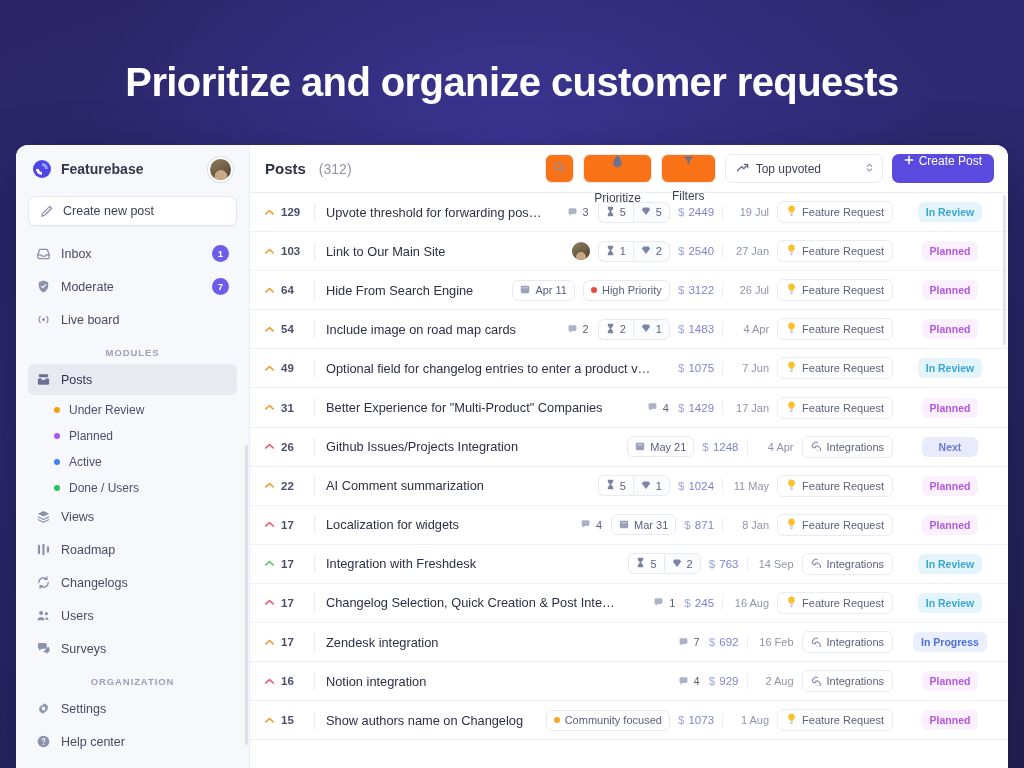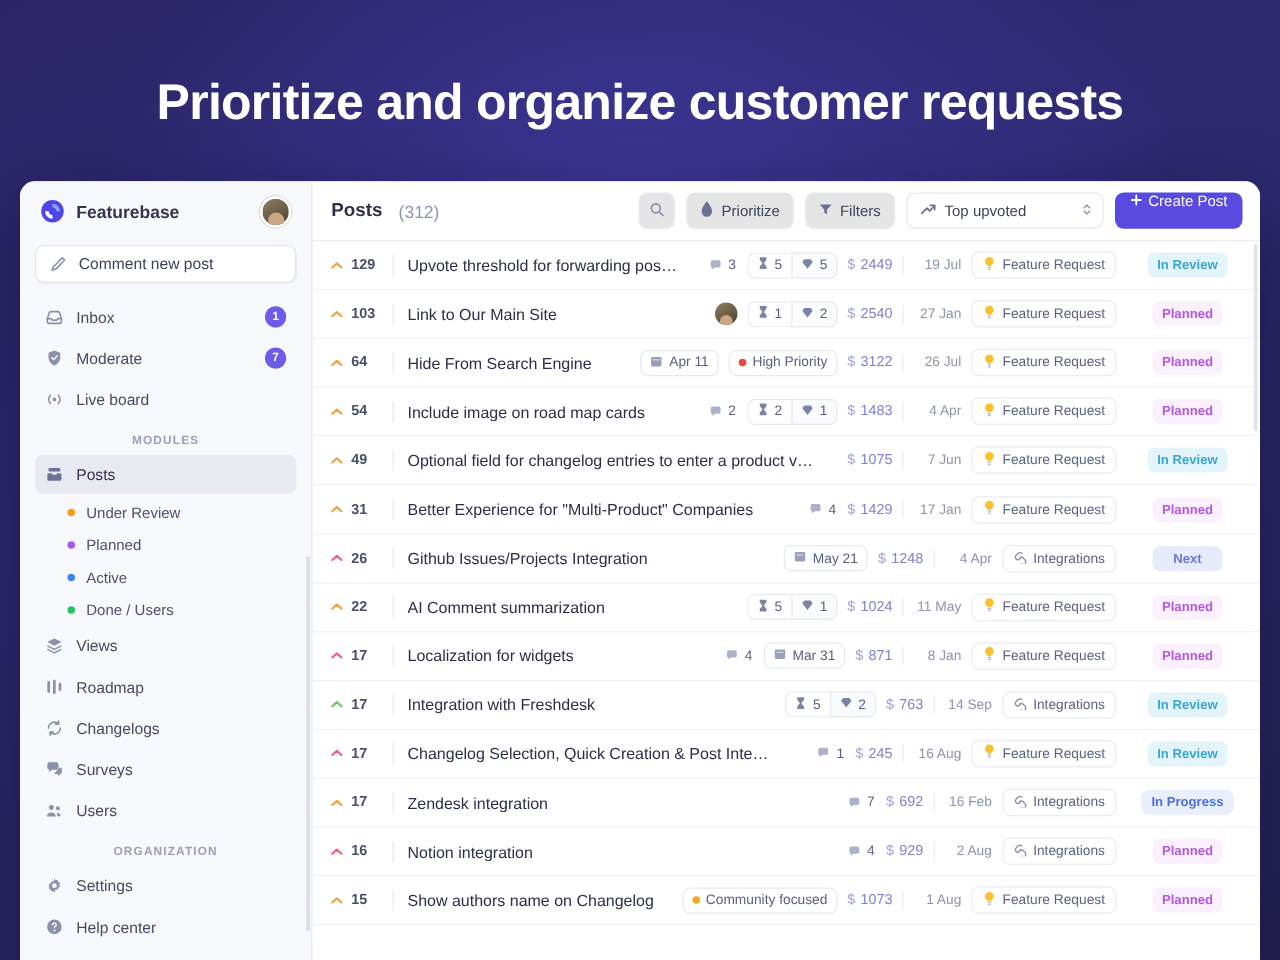--- a/index.html
+++ b/index.html
@@ -129,26 +129,27 @@
     height: 48px; flex: 0 0 48px;
     display: flex; align-items: center;
     padding: 0 14px 0 15px;
     border-bottom: 1px solid #ecedf3;
     gap: 9px;
   }
   .posts-title { font-size: 15px; font-weight: 700; color: #2d3047; }
   .posts-count { font-size: 14px; font-weight: 400; color: #8e93ad; margin-left: 4px; }
   .spacer { flex: 1; }
   .tbtn {
-    display: flex; align-items: center; gap: 6px;
+    display: flex; align-items: center; gap: 20px;
     height: 29px; padding: 0 10px;
     border: 1px solid #e6e8f0; border-radius: 7px;
-    background: #e5e5e5; font-size: 12px; color: #3f4359;
+    background: #f97316; font-size: 12px; color: #3f4359;
     cursor: pointer; white-space: nowrap;
     box-shadow: 0 1px 1.5px rgba(20,20,60,0.03);
+    flex-direction: column;
   }
   .tbtn.icon-only { width: 29px; padding: 0; justify-content: center; }
   .sortbox {
     display: flex; align-items: center; gap: 7px;
     height: 29px; padding: 0 8px 0 10px;
     border: 1px solid #e6e8f0; border-radius: 7px;
     background: #fff; font-size: 12px; color: #3f4359;
     cursor: pointer; min-width: 158px;
   }
   .sortbox .sv { flex: 1; }
@@ -247,21 +248,21 @@
       <span class="brand-name">Featurebase</span>
       <span class="avatar"></span>
     </div>
 
     <div class="create-post-btn">
       <span>
         <svg class="nav-icon" viewBox="0 0 16 16" fill="none" stroke="#8b90ab" stroke-width="1.4" stroke-linecap="round" stroke-linejoin="round">
           <path d="M11.5 2.5l2 2L6 12l-3 1 1-3z"></path>
         </svg>
       </span>
-      <span>Comment new post</span>
+      <span>Create new post</span>
     </div>
 
     <div class="nav-item">
       <span>
         <svg class="nav-icon" viewBox="0 0 16 16" fill="none" stroke="currentColor" stroke-width="1.4" stroke-linecap="round" stroke-linejoin="round">
           <path d="M2 9.5V12a1.5 1.5 0 001.5 1.5h9A1.5 1.5 0 0014 12V9.5"></path>
           <path d="M2 9.5l1.6-5A1.5 1.5 0 015 3.5h6a1.5 1.5 0 011.4 1l1.6 5"></path>
           <path d="M2 9.5h3.2l.8 1.3h4l.8-1.3H14"></path>
         </svg>
       </span>
@@ -342,40 +343,40 @@
       <span class="label">Roadmap</span>
     </div>
     <div class="nav-item">
       <span>
         <svg class="nav-icon" viewBox="0 0 16 16" fill="none" stroke="currentColor" stroke-width="1.4" stroke-linecap="round" stroke-linejoin="round">
           <path d="M13 8a5 5 0 01-8.6 3.5M3 8a5 5 0 018.6-3.5"></path>
           <path d="M11.6 2v2.6H9M4.4 14v-2.6H7"></path>
         </svg>
       </span>
       <span class="label">Changelogs</span>
-    </div>
-    <div class="nav-item">
-      <span>
-        <svg class="nav-icon" viewBox="0 0 16 16" fill="currentColor">
-          <path d="M2 3.6A1.6 1.6 0 013.6 2h6.3a1.6 1.6 0 011.6 1.6v3.1a1.6 1.6 0 01-1.6 1.6H6l-2.6 2V8.3H3.6A1.6 1.6 0 012 6.7z"></path>
-          <path d="M12.6 6.3H13a1.4 1.4 0 011.4 1.4v2.8A1.4 1.4 0 0113 11.9h-.6v2l-2.2-2H7.5"></path>
-        </svg>
-      </span>
-      <span class="label">Surveys</span>
     </div>
     <div class="nav-item">
       <span>
         <svg class="nav-icon" viewBox="0 0 16 16" fill="currentColor">
           <circle cx="5.4" cy="5.4" r="2.1"></circle>
           <circle cx="11" cy="6" r="1.7"></circle>
           <path d="M1.6 13c0-2 1.7-3.4 3.8-3.4S9.2 11 9.2 13z"></path>
           <path d="M10 9.8c1.9 0 3.4 1.2 3.4 3H10.6z"></path>
         </svg>
       </span>
       <span class="label">Users</span>
+    </div>
+    <div class="nav-item">
+      <span>
+        <svg class="nav-icon" viewBox="0 0 16 16" fill="currentColor">
+          <path d="M2 3.6A1.6 1.6 0 013.6 2h6.3a1.6 1.6 0 011.6 1.6v3.1a1.6 1.6 0 01-1.6 1.6H6l-2.6 2V8.3H3.6A1.6 1.6 0 012 6.7z"></path>
+          <path d="M12.6 6.3H13a1.4 1.4 0 011.4 1.4v2.8A1.4 1.4 0 0113 11.9h-.6v2l-2.2-2H7.5"></path>
+        </svg>
+      </span>
+      <span class="label">Surveys</span>
     </div>
 
     <div class="section-label">ORGANIZATION</div>
 
     <div class="nav-item">
       <span>
         <svg class="nav-icon" viewBox="0 0 16 16" fill="currentColor">
           <path d="M8 2l1 1.5 1.8-.4.5 1.8 1.7.8-.9 1.6.9 1.6-1.7.8-.5 1.8-1.8-.4L8 14l-1-1.5-1.8.4-.5-1.8L3 10.3l.9-1.6L3 7.1l1.7-.8.5-1.8L7 4.9z"></path>
           <circle cx="8" cy="8" r="2.1" fill="#f7f8fb"></circle>
         </svg>

